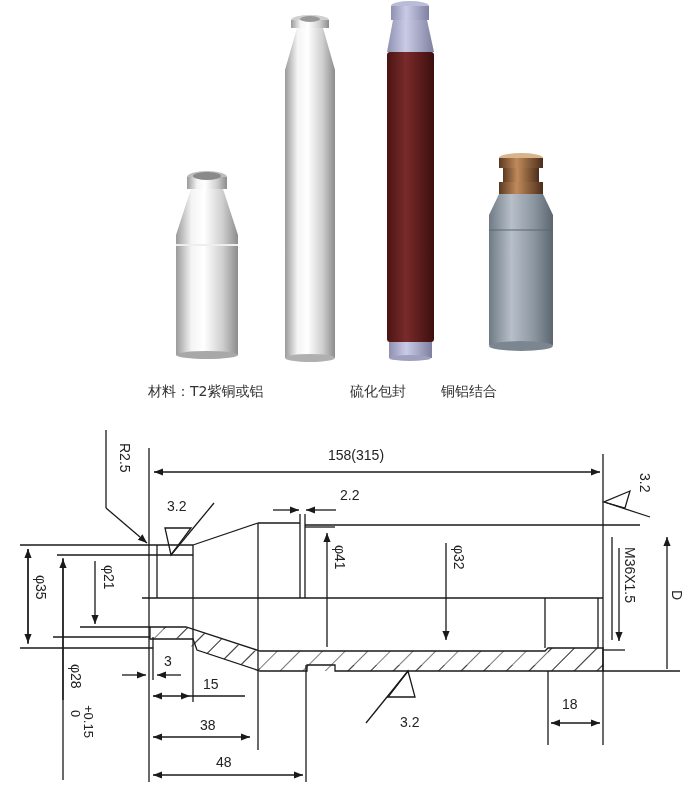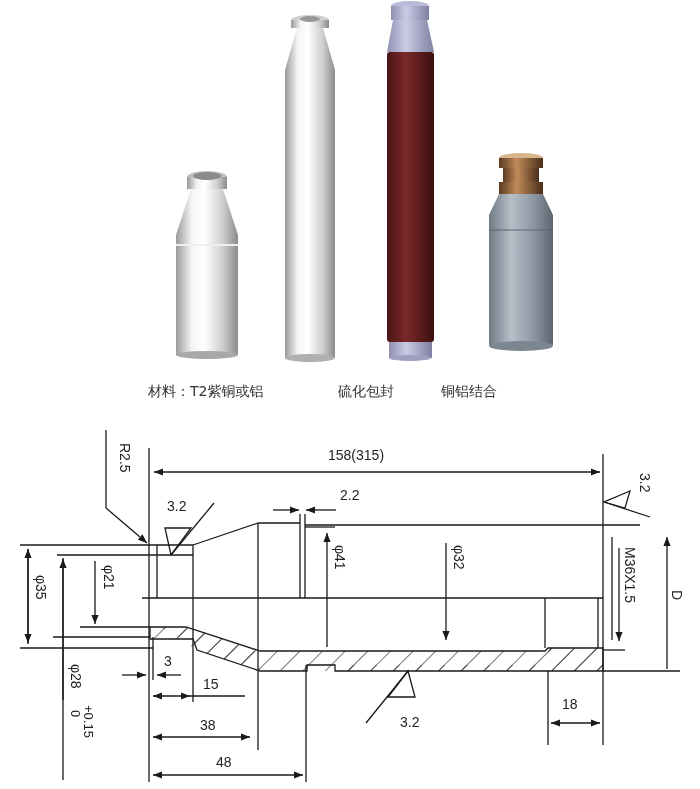--- a/index.html
+++ b/index.html
@@ -81,21 +81,21 @@
       <rect x="455" y="168" width="36" height="14" fill="url(#copper)"></rect>
       <rect x="451" y="182" width="44" height="12" fill="url(#copper)"></rect>
       <path d="M451 194 L495 194 L505 215 L441 215 Z" fill="url(#steel)"></path>
       <rect x="441" y="215" width="64" height="130" fill="url(#steel)"></rect>
       <line x1="441" y1="230" x2="505" y2="230" stroke="#5c6670" stroke-width="1"></line>
       <ellipse cx="473" cy="346" rx="32" ry="5" fill="#7c8690"></ellipse>
     </g>
   </svg>
 
   <span class="cap" style="left:148px;">材料：T2紫铜或铝</span>
-  <span class="cap" style="left:338px;">硫化包封</span>
+  <span class="cap" style="left:350px;">硫化包封</span>
   <span class="cap" style="left:441px;text-align:right;">铜铝结合</span>
 </div>
 
 <div class="drawing">
   <svg width="700" height="379" viewBox="0 410 700 379">
     <defs>
       <marker id="arr" viewBox="0 0 10 10" refX="10" refY="5" markerWidth="7" markerHeight="7" orient="auto-start-reverse">
         <path d="M0 1 L10 5 L0 9 Z" fill="#1a1a1a"></path>
       </marker>
       <pattern id="hatch" patternUnits="userSpaceOnUse" width="16" height="16" patternTransform="rotate(45)">

